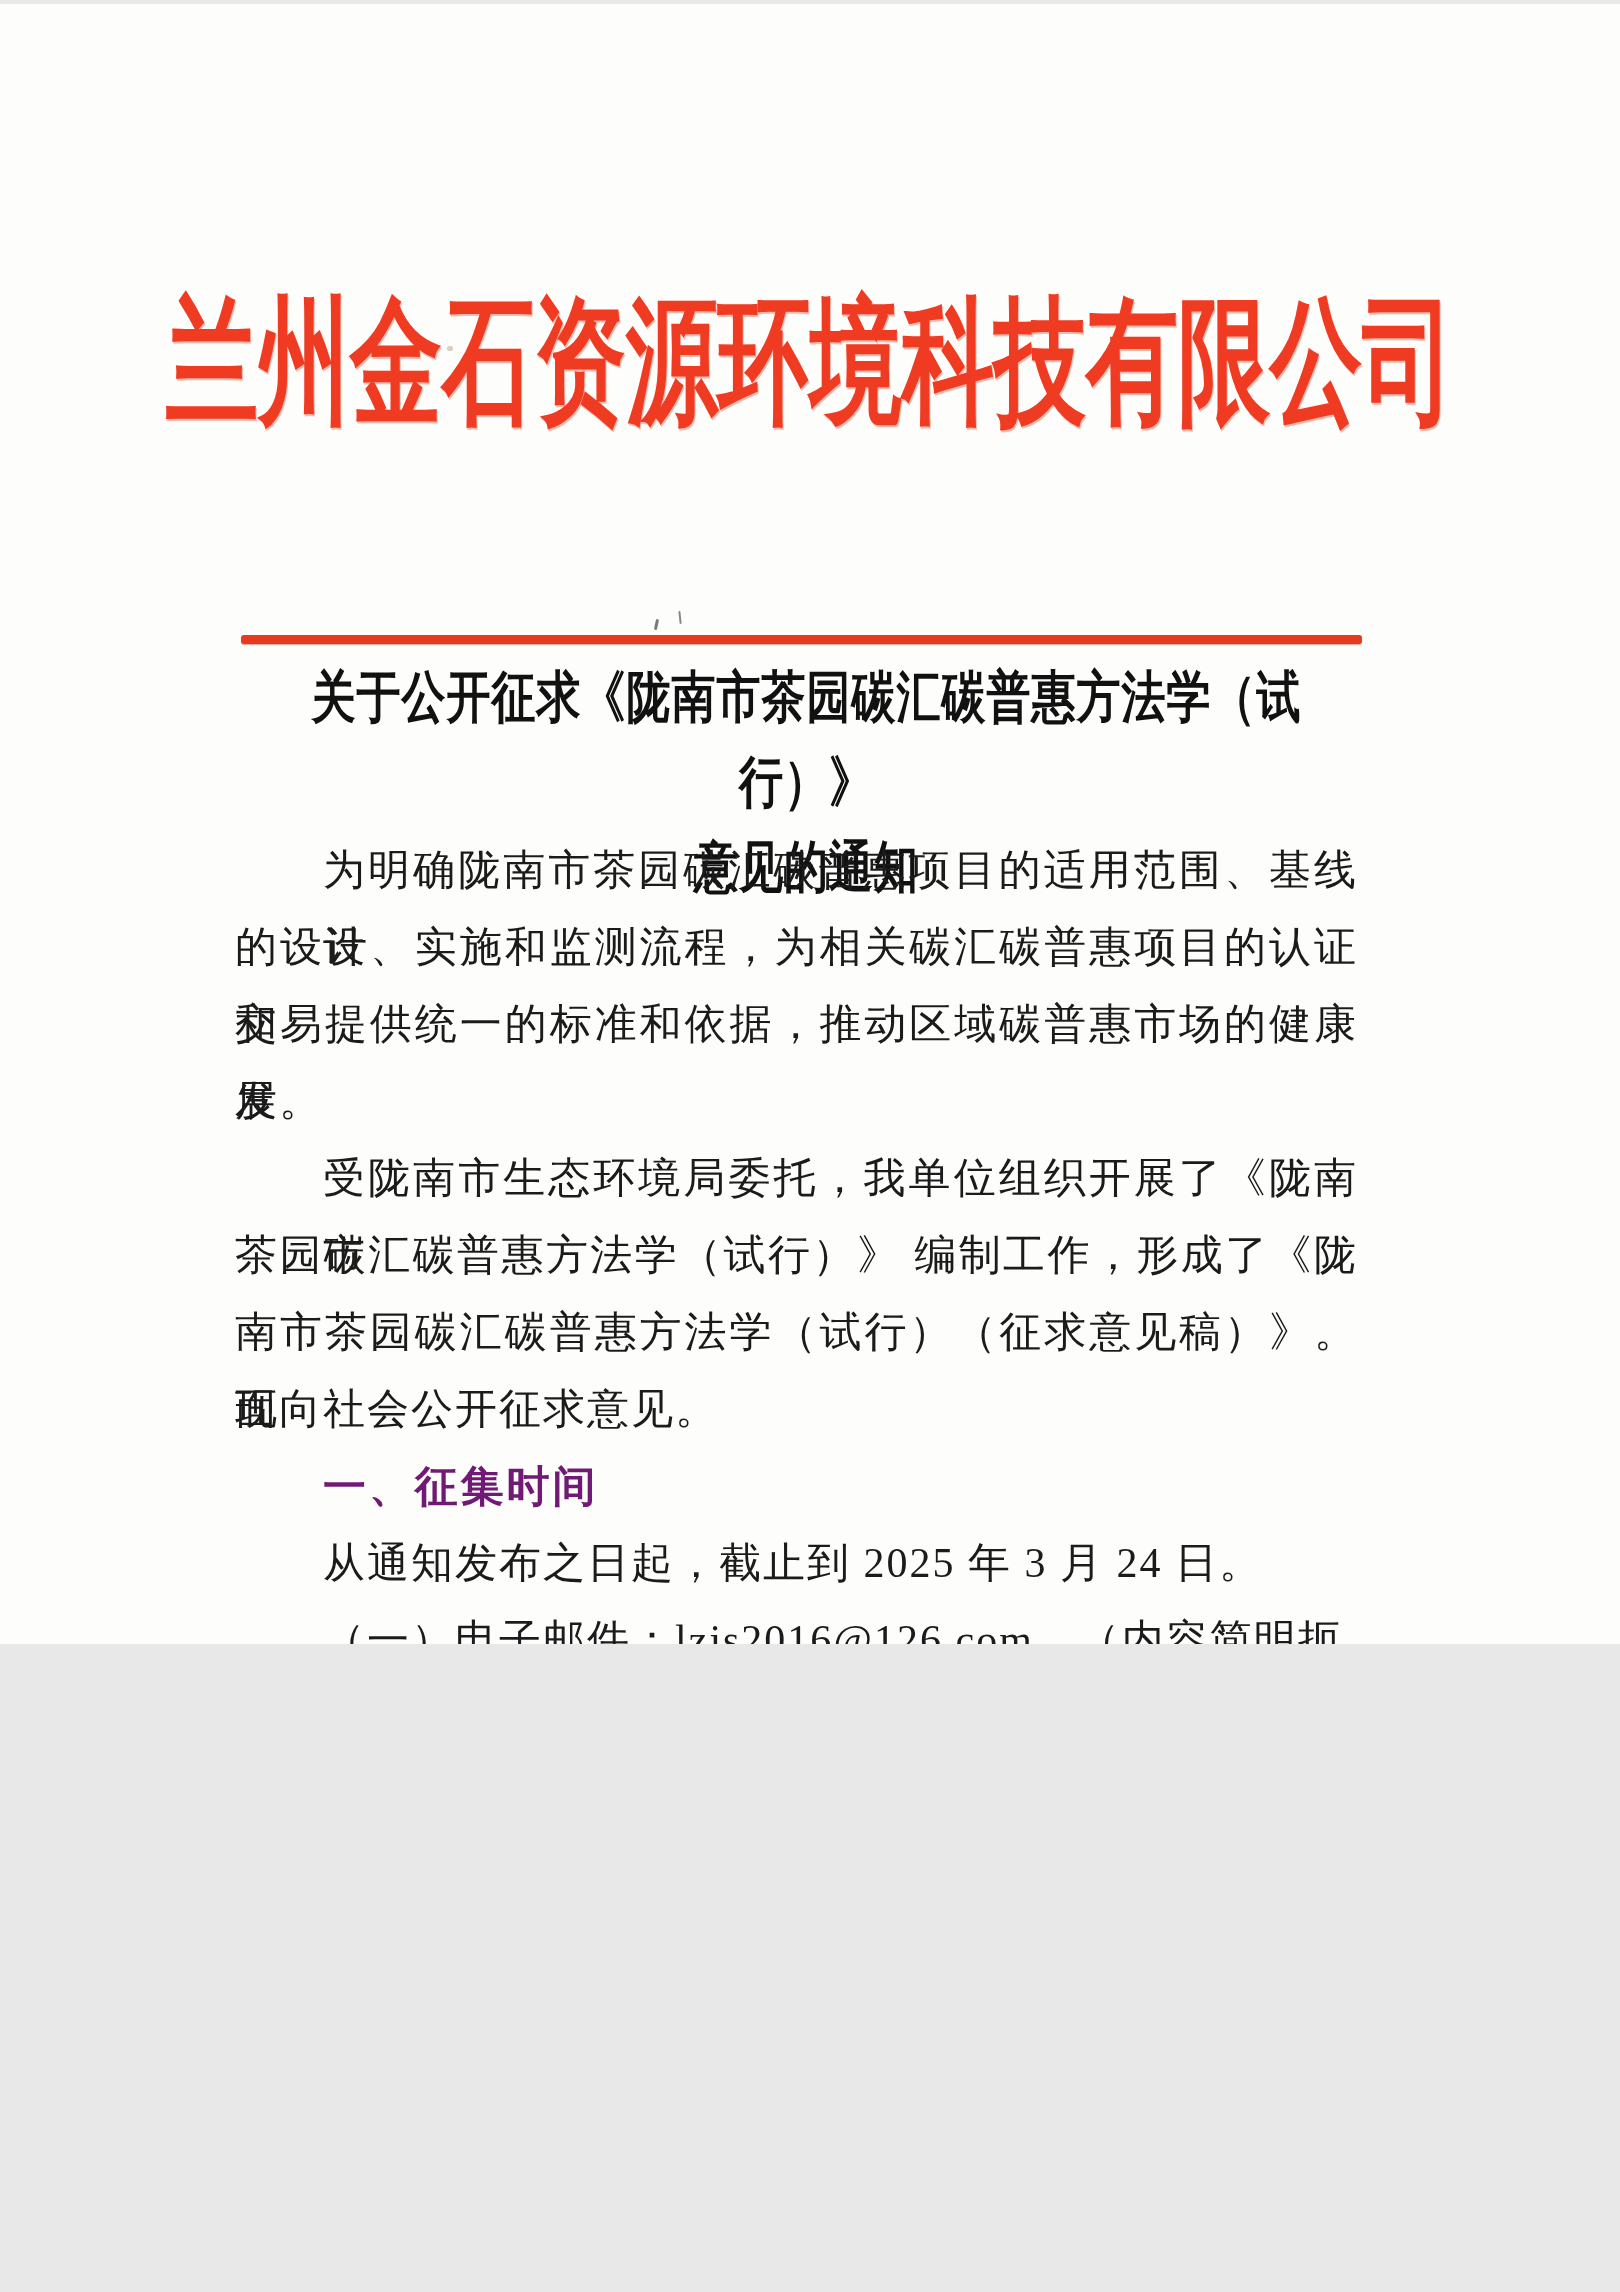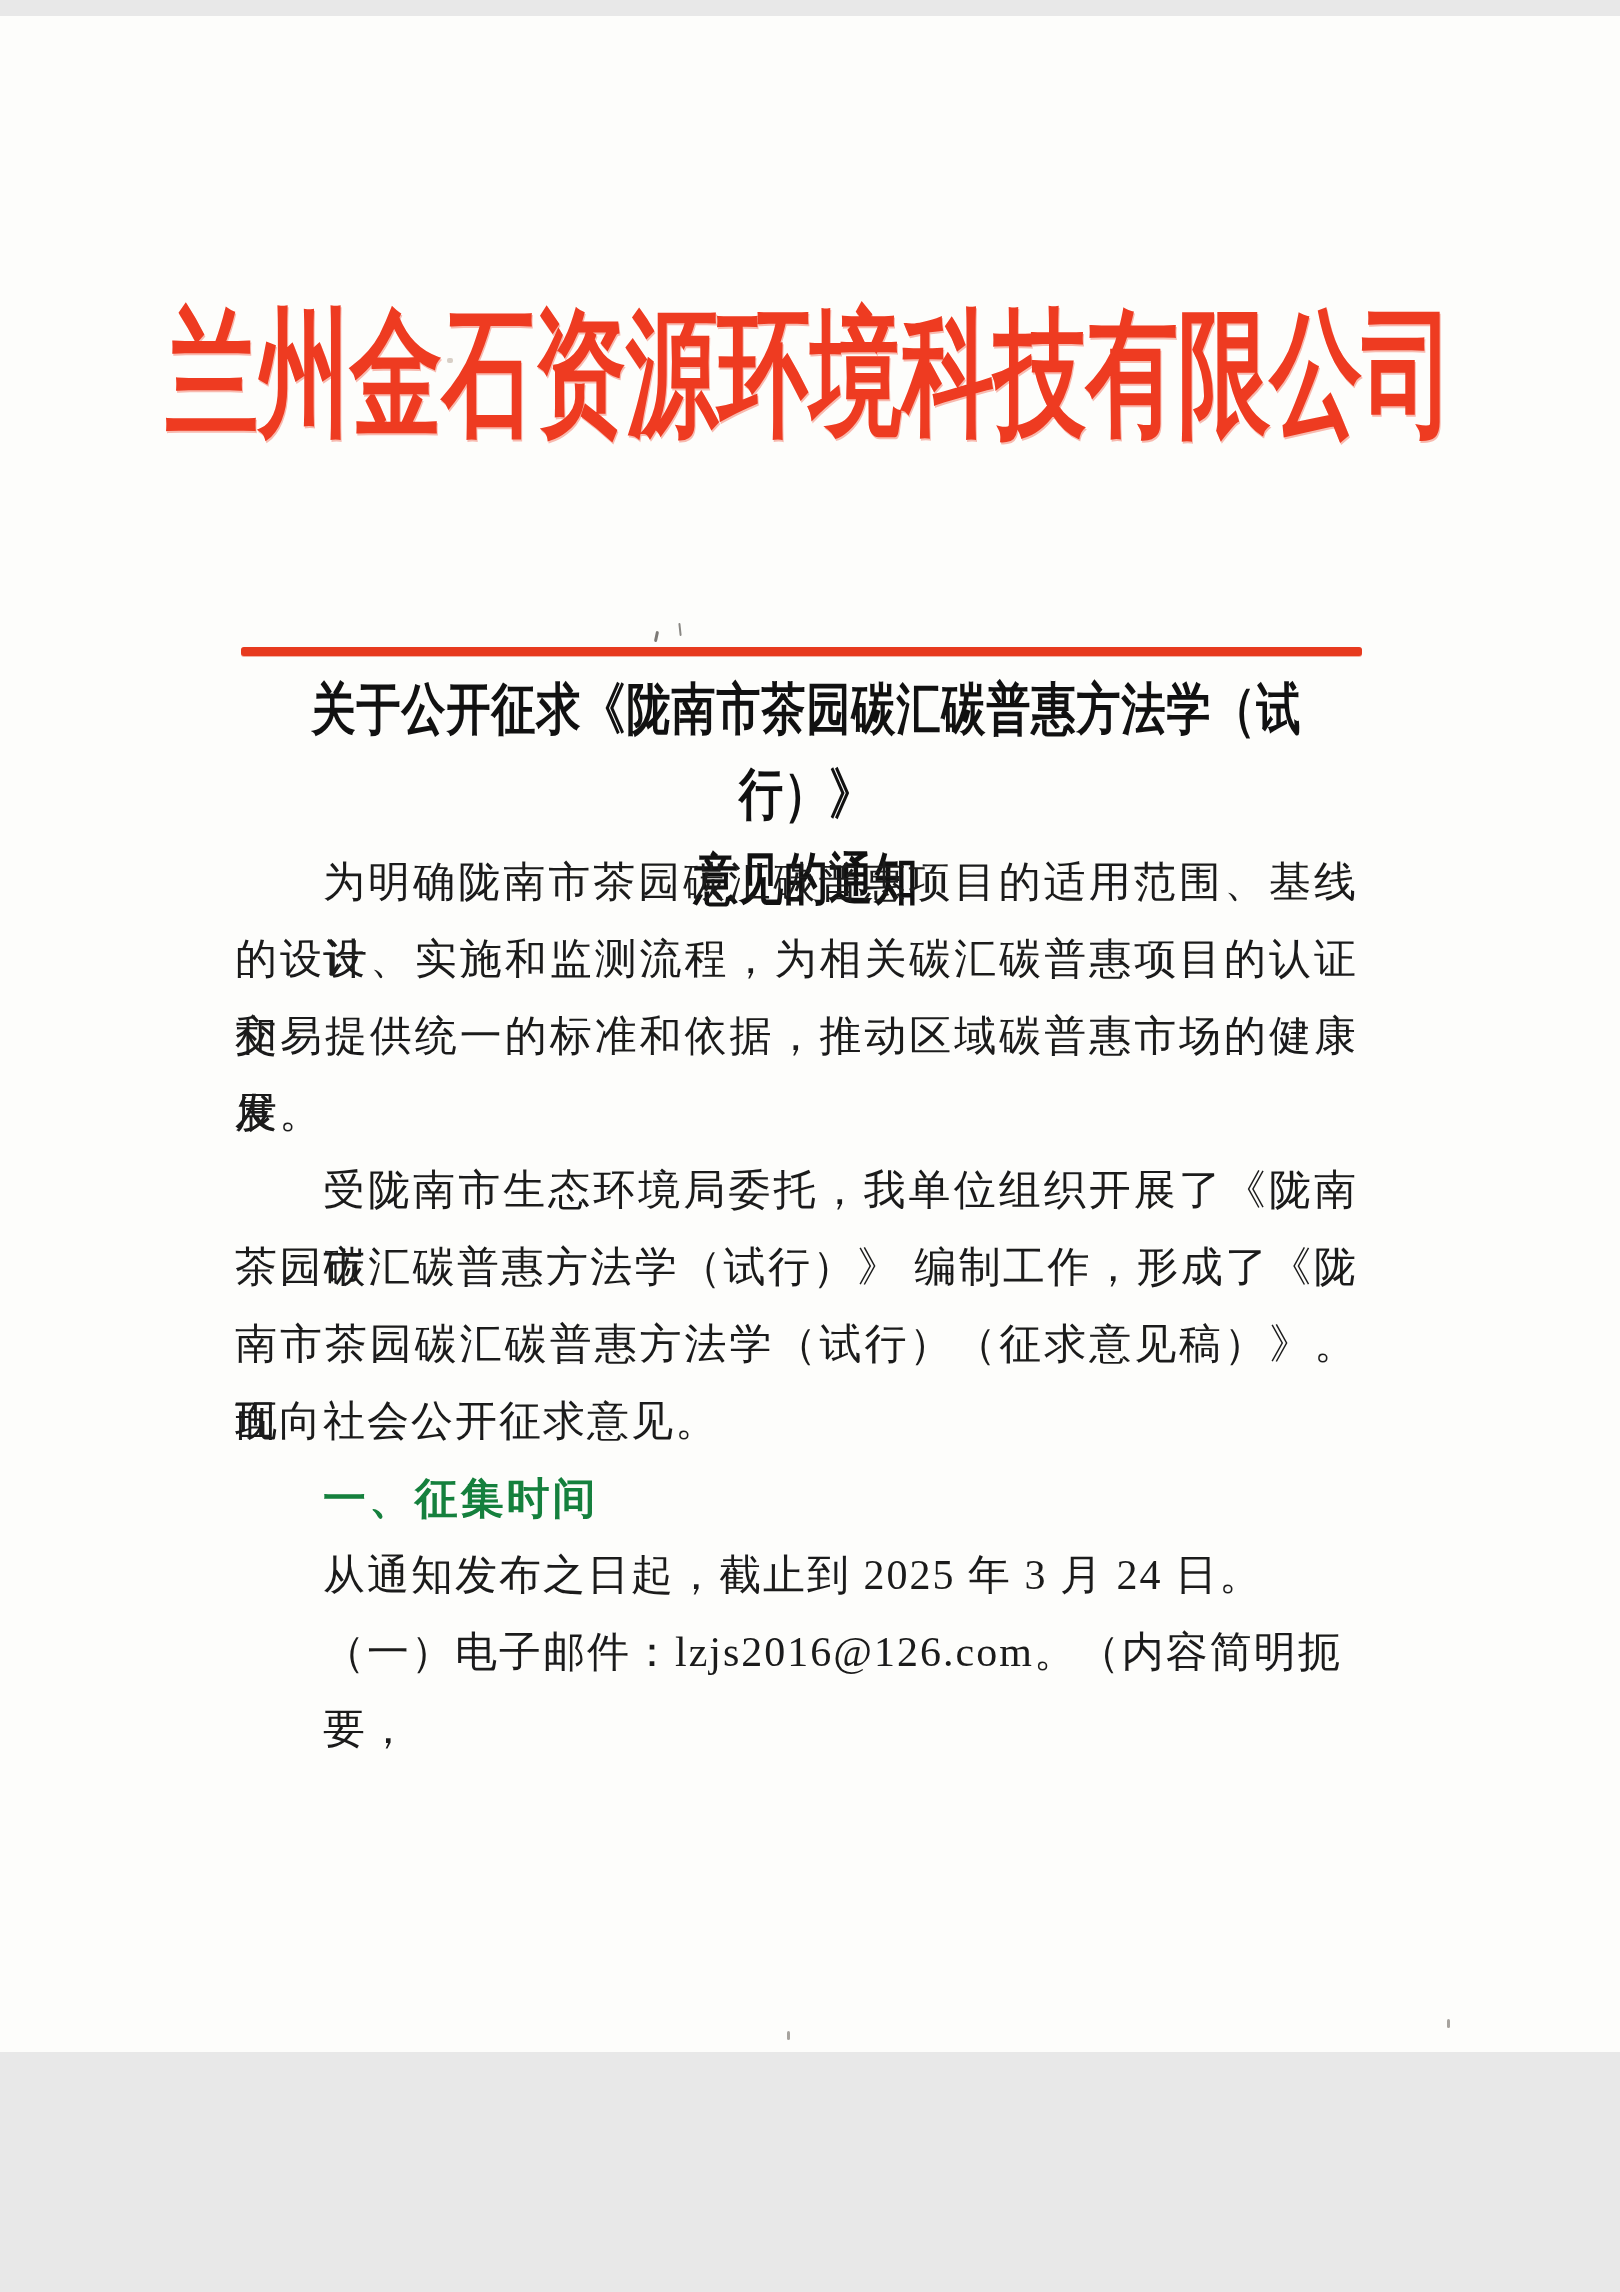--- a/index.html
+++ b/index.html
@@ -1,20 +1,20 @@
 <!DOCTYPE html>
 <html><head>
 <meta charset="utf-8">
 <style>
   html, body { margin: 0; padding: 0; background: #e8e8e8; }
   .page {
     position: relative;
     width: 1620px;
-    height: 2036px;
-    margin: 16px auto;
+    height: 1640px;
+    margin: 4px auto;
     background: #fdfdfb;
     overflow: hidden;
     font-family: "Liberation Serif", "DejaVu Serif", serif;
     color: #161616;
   }
 
   
   .letterhead {
     position: absolute;
     top: 285px;
@@ -78,21 +78,21 @@
   .fill {
     text-align: justify;
     text-align-last: justify;
   }
   .indent { padding-left: 88px; }
   .heading {
     font-family: "Liberation Sans", "DejaVu Sans", sans-serif;
     font-weight: bold;
     font-size: 43px;
     letter-spacing: 2.9px;
-    color: #15803d;
+    color: #701a75;
   }
 
   
   .speck { position: absolute; background: #8f8a85; border-radius: 2px; }
   .s1 { left: 655px; top: 615px; width: 2.9px; height: 10.8px; transform: rotate(12deg); background:#7d7a76; }
   .s2 { left: 679px; top: 607px; width: 2px; height: 12.7px; transform: rotate(-6deg); background:#8a8884; }
   .s3 { left: 787px; top: 2015px; width: 2.9px; height: 8.8px; background:#a7a39e; }
   .s4 { left: 1447px; top: 2003px; width: 2.9px; height: 8.8px; background:#a7a39e; }
   .s5 { left: 508px; top: 2042px; width: 4.9px; height: 2.9px; background:#bdb8b2; }
   .s6 { left: 447px; top: 342px; width: 5.9px; height: 4.9px; background:#d8cfc6; }

